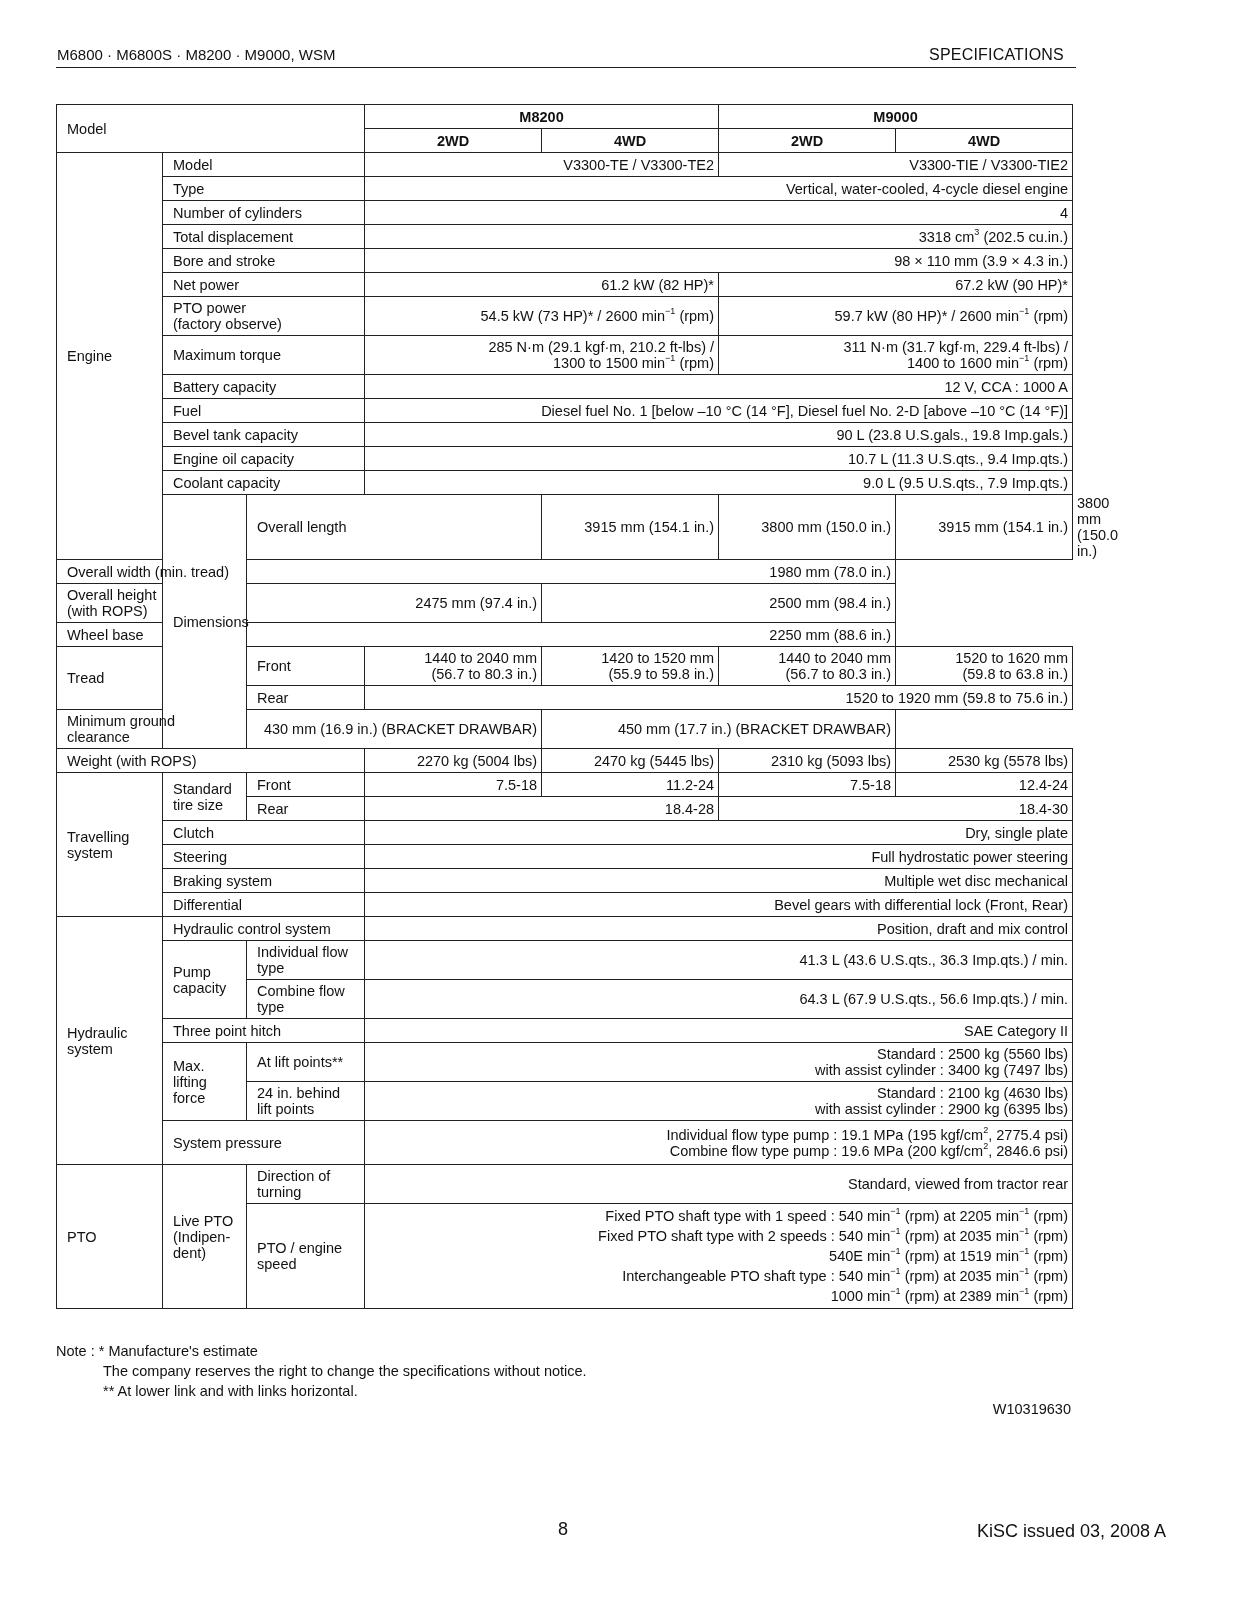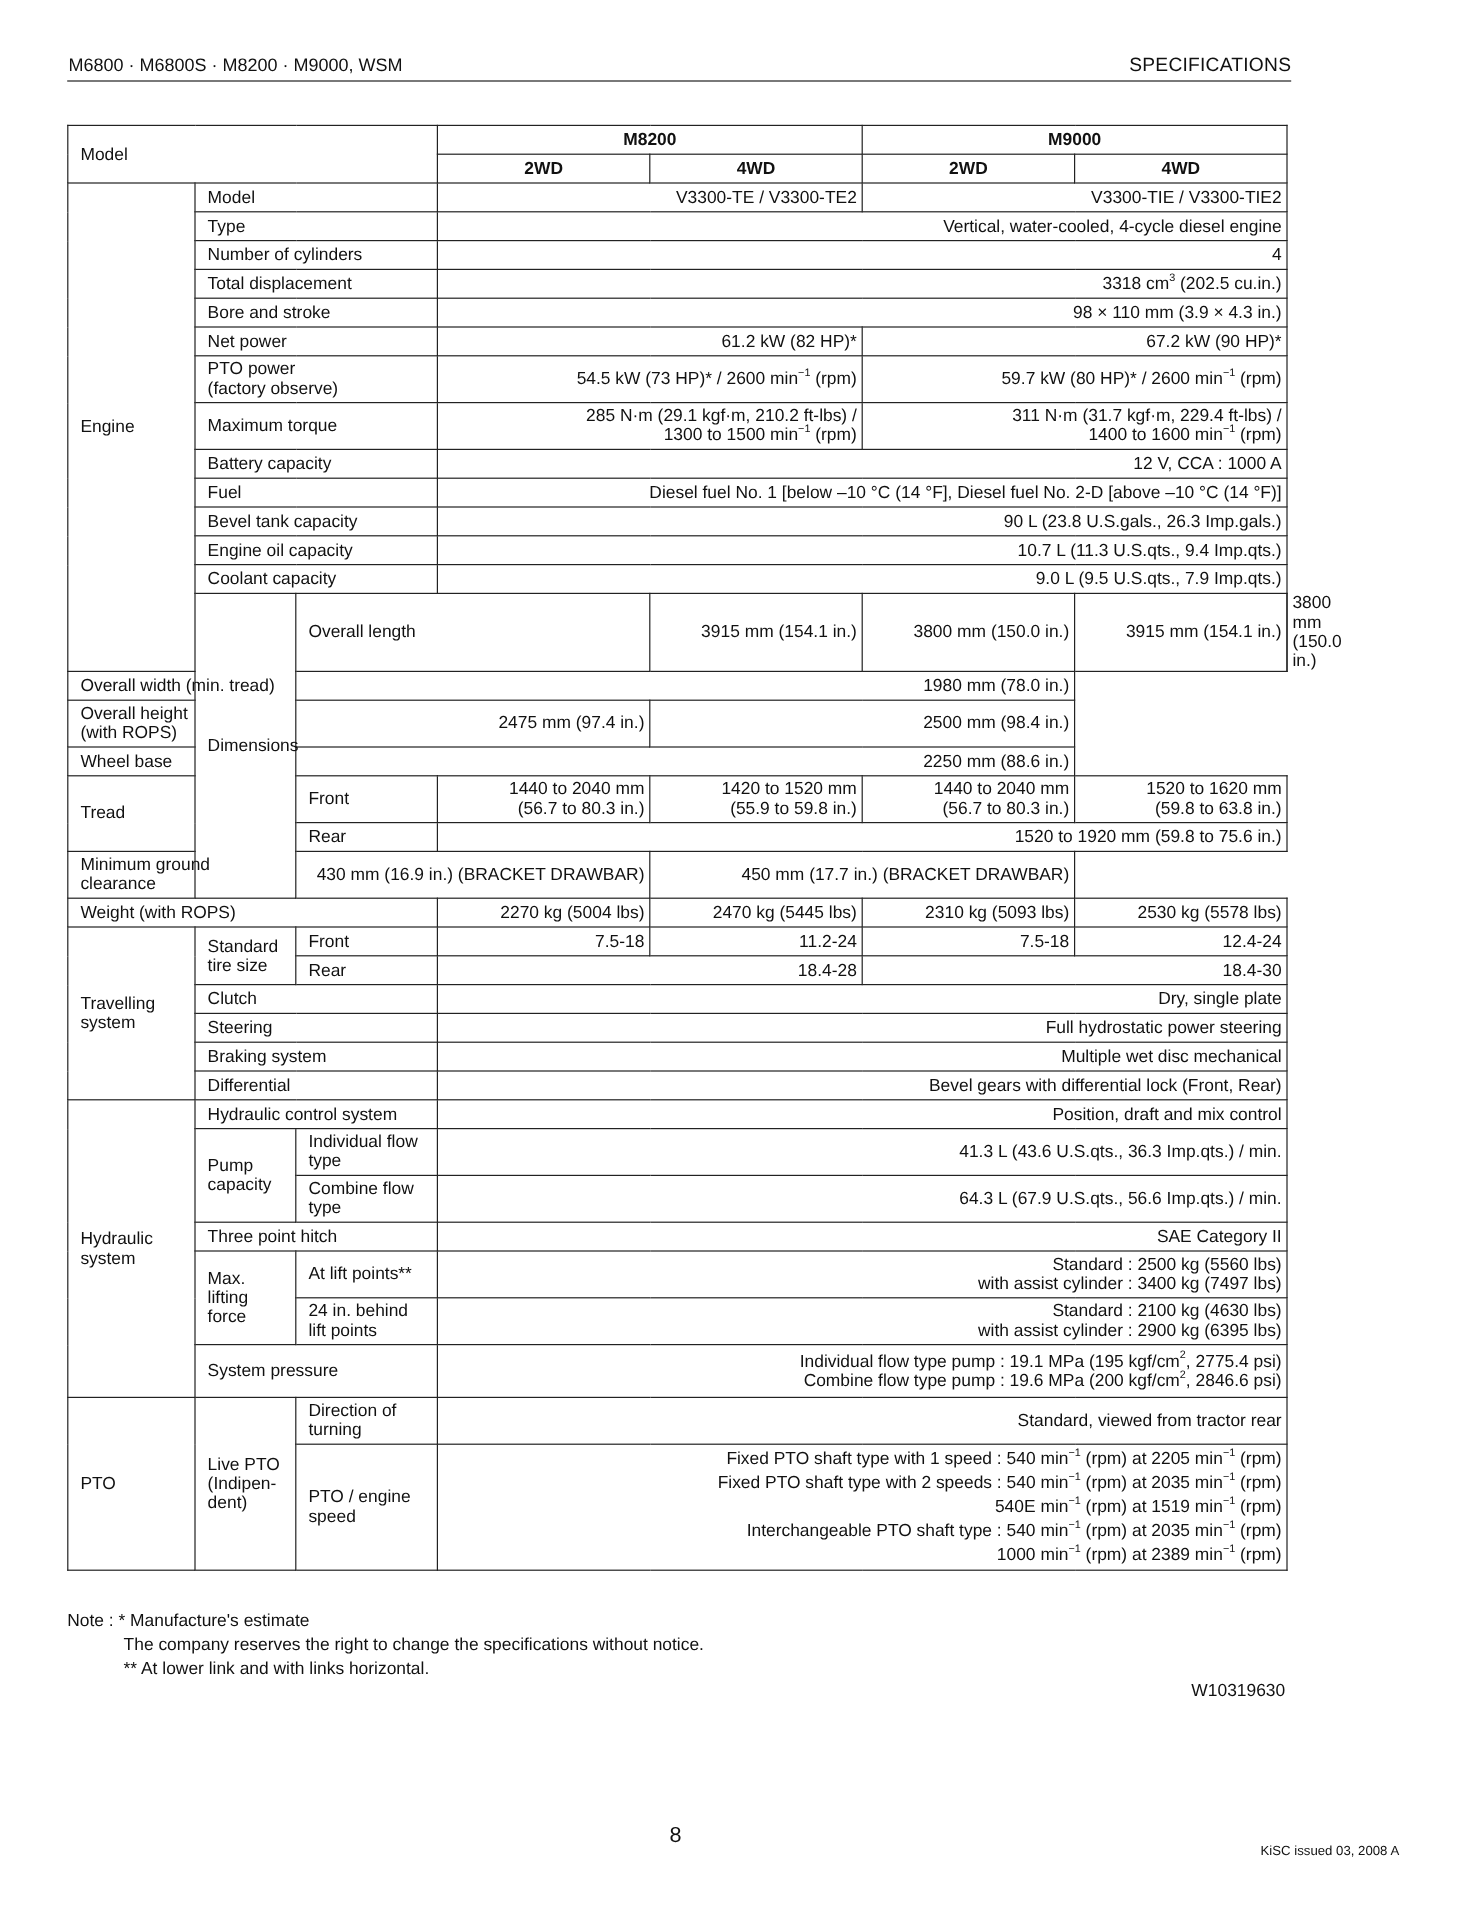--- a/index.html
+++ b/index.html
@@ -1,33 +1,33 @@
 <!DOCTYPE html>
 <html><head>
 <meta charset="utf-8">
 <style>
   html, body { margin: 0; padding: 0; background: #ffffff; }
   body { width: 1236px; height: 1600px; position: relative; font-family: "Liberation Sans", sans-serif; color: #111; }
   .hdr-left { position: absolute; left: 57px; top: 46px; font-size: 15px; }
-  .hdr-right { position: absolute; right: 160px; top: 46px; font-size: 16px; letter-spacing: 0.2px; }
+  .hdr-right { position: absolute; right: 172px; top: 46px; font-size: 16px; letter-spacing: 0.2px; }
   .hdr-rule { position: absolute; left: 56px; top: 67px; width: 1020px; height: 0; border-top: 1.5px solid #222; }
   table.spec { position: absolute; left: 56px; top: 104px; width: 1016px; border-collapse: collapse; table-layout: fixed; font-size: 14.5px; }
   table.spec td { border: 1.5px solid #222; padding: 0 10px; line-height: 16px; vertical-align: middle; }
   table.spec td.v { text-align: right; padding: 0 4px; }
   table.spec td.b { font-weight: bold; text-align: center; }
   .r1 { height: 24px; }
   .r2 { height: 39px; }
   .r3 { height: 44px; }
   sup { font-size: 9px; line-height: 0; position: relative; top: -1px; }
   .pre { white-space: pre-line; }
   .notes { position: absolute; left: 56px; top: 1341px; font-size: 14.5px; line-height: 20px; }
   .notes .ind { padding-left: 47px; }
   .doc-id { position: absolute; right: 165px; top: 1401px; font-size: 14.5px; }
   .page-num { position: absolute; left: 558px; top: 1519px; font-size: 18px; }
-  .issued { position: absolute; right: 70px; top: 1521px; font-size: 11px; margin-top: 16px; }
+  .issued { position: absolute; right: 70px; top: 1521px; font-size: 18px; }
 </style>
 </head>
 <body>
 
 <div class="hdr-left">M6800 · M6800S · M8200 · M9000, WSM</div>
 <div class="hdr-right">SPECIFICATIONS</div>
 <div class="hdr-rule"></div>
 
 <table class="spec">
   <colgroup>
@@ -94,21 +94,21 @@
   <tr class="r1">
     <td colspan="2">Battery capacity</td>
     <td colspan="4" class="v">12 V, CCA : 1000 A</td>
   </tr>
   <tr class="r1">
     <td colspan="2">Fuel</td>
     <td colspan="4" class="v">Diesel fuel No. 1 [below –10 °C (14 °F], Diesel fuel No. 2-D [above –10 °C (14 °F)]</td>
   </tr>
   <tr class="r1">
     <td colspan="2">Bevel tank capacity</td>
-    <td colspan="4" class="v">90 L (23.8 U.S.gals., 26.3 Imp.gals.)</td>
+    <td colspan="4" class="v">90 L (23.8 U.S.gals., 19.8 Imp.gals.)</td>
   </tr>
   <tr class="r1">
     <td colspan="2">Engine oil capacity</td>
     <td colspan="4" class="v">10.7 L (11.3 U.S.qts., 9.4 Imp.qts.)</td>
   </tr>
   <tr class="r1">
     <td colspan="2">Coolant capacity</td>
     <td colspan="4" class="v">9.0 L (9.5 U.S.qts., 7.9 Imp.qts.)</td>
   </tr>
 

